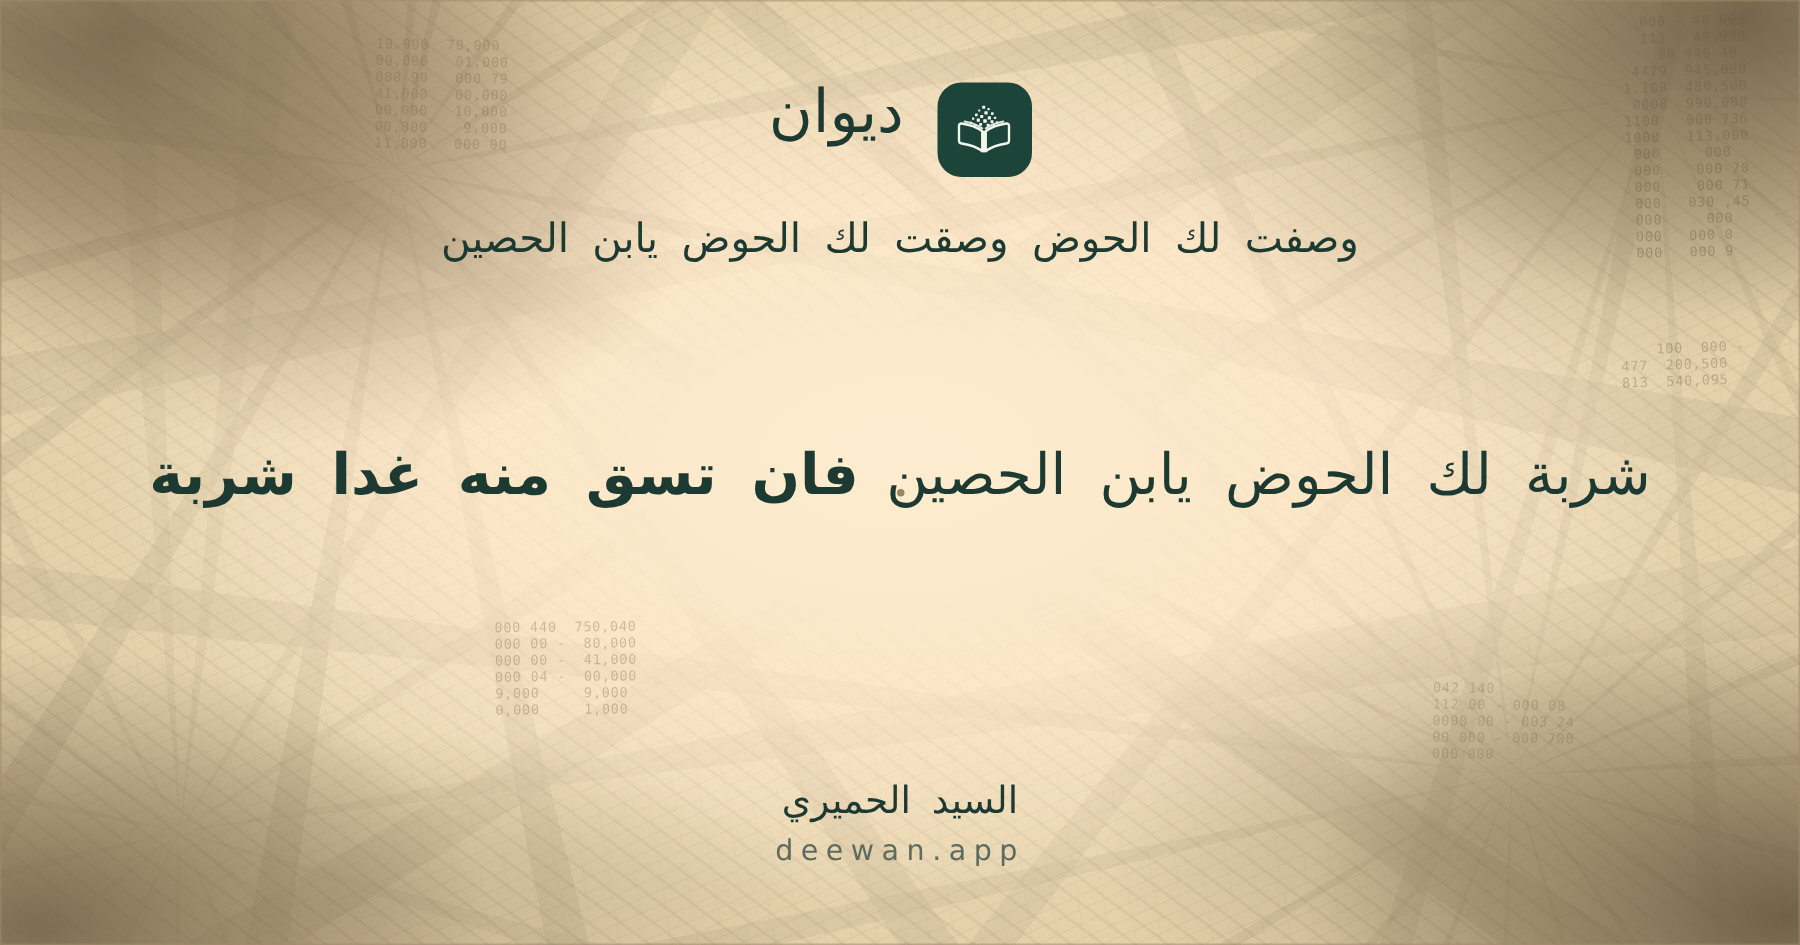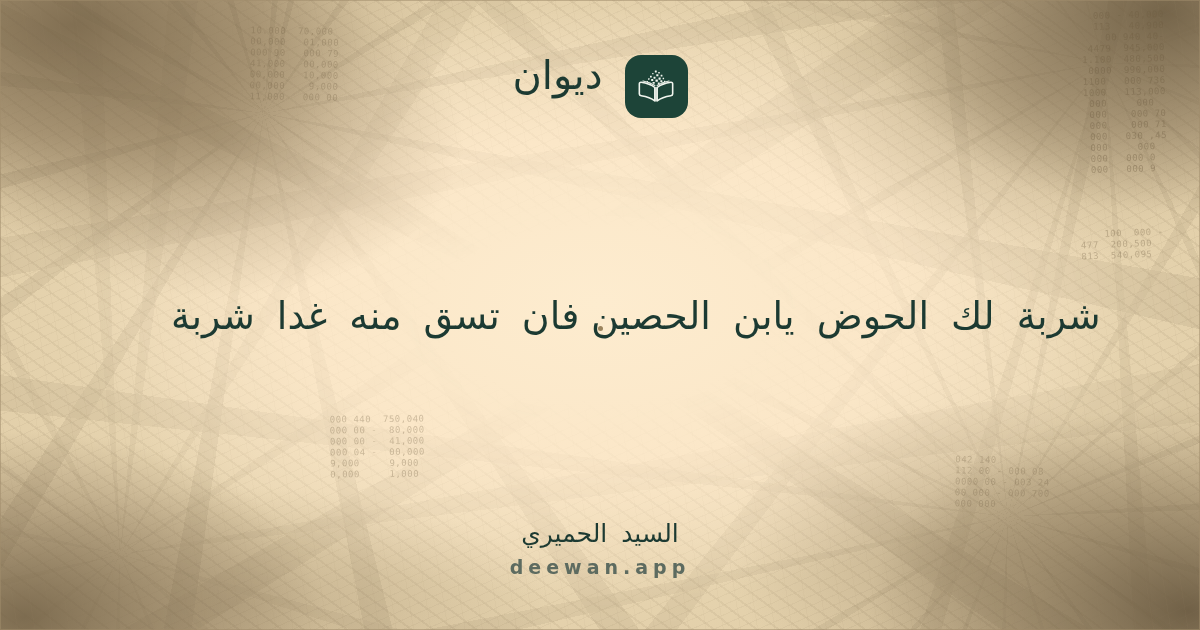--- a/index.html
+++ b/index.html
@@ -160,21 +160,21 @@
 
   .hemistich {
     font-size: 38px;
     color: #1c3a32;
     line-height: 1.5;
     white-space: nowrap;
     word-spacing: 10px;
     direction: rtl;
   }
   .hemistich-a { width: 480px; text-align: center; }
-  .hemistich-b { width: 480px; text-align: right; }
+  .hemistich-b { width: 480px; text-align: left; font-weight: bold; }
 
   .verse-sep {
     width: 5px;
     height: 5px;
     border-radius: 50%;
     background: #9b845e;
     flex: 0 0 auto;
     margin: 0 18px;
     align-self: center;
     position: relative;
@@ -197,21 +197,21 @@
     color: #1c3a32;
     direction: rtl;
     word-spacing: 6px;
     line-height: 1.2;
   }
 
   .site-url {
     font-size: 19px;
     color: #5d6b60;
     letter-spacing: 5px;
-    font-weight: 700;
+    font-weight: 400;
     direction: ltr;
   }
 </style>
 </head>
 <body>
 
 <div id="canvas">
 
   <div class="bg-layer bg-base"></div>
   <div class="bg-layer bg-corner-tl"></div>
@@ -294,20 +294,21 @@
             <rect x="20.2" y="18.0" width="2.2" height="2.2" rx="0.3"></rect>
             <rect x="26.2" y="18.6" width="2.2" height="2.2" rx="0.3"></rect>
             <rect x="31.4" y="19.4" width="1.8" height="1.8" rx="0.3"></rect>
             <rect x="16.0" y="19.8" width="1.8" height="1.8" rx="0.3"></rect>
           </g>
         </svg>
       </div>
       <div class="brand-name">ديوان</div>
     </div>
 
+    <div class="poem-title">وصفت لك الحوض وصقت لك الحوض  يابن  الحصين</div>
 
     <div class="verse-wrap">
       <div class="hemistich hemistich-a">شربة لك الحوض  يابن  الحصين</div>
       <div class="verse-sep"></div>
       <div class="hemistich hemistich-b">فان  تسق منه غدا  شربة</div>
     </div>
 
     <div class="footer">
       <div class="poet-name">السيد  الحميري</div>
       <div class="site-url">deewan.app</div>

